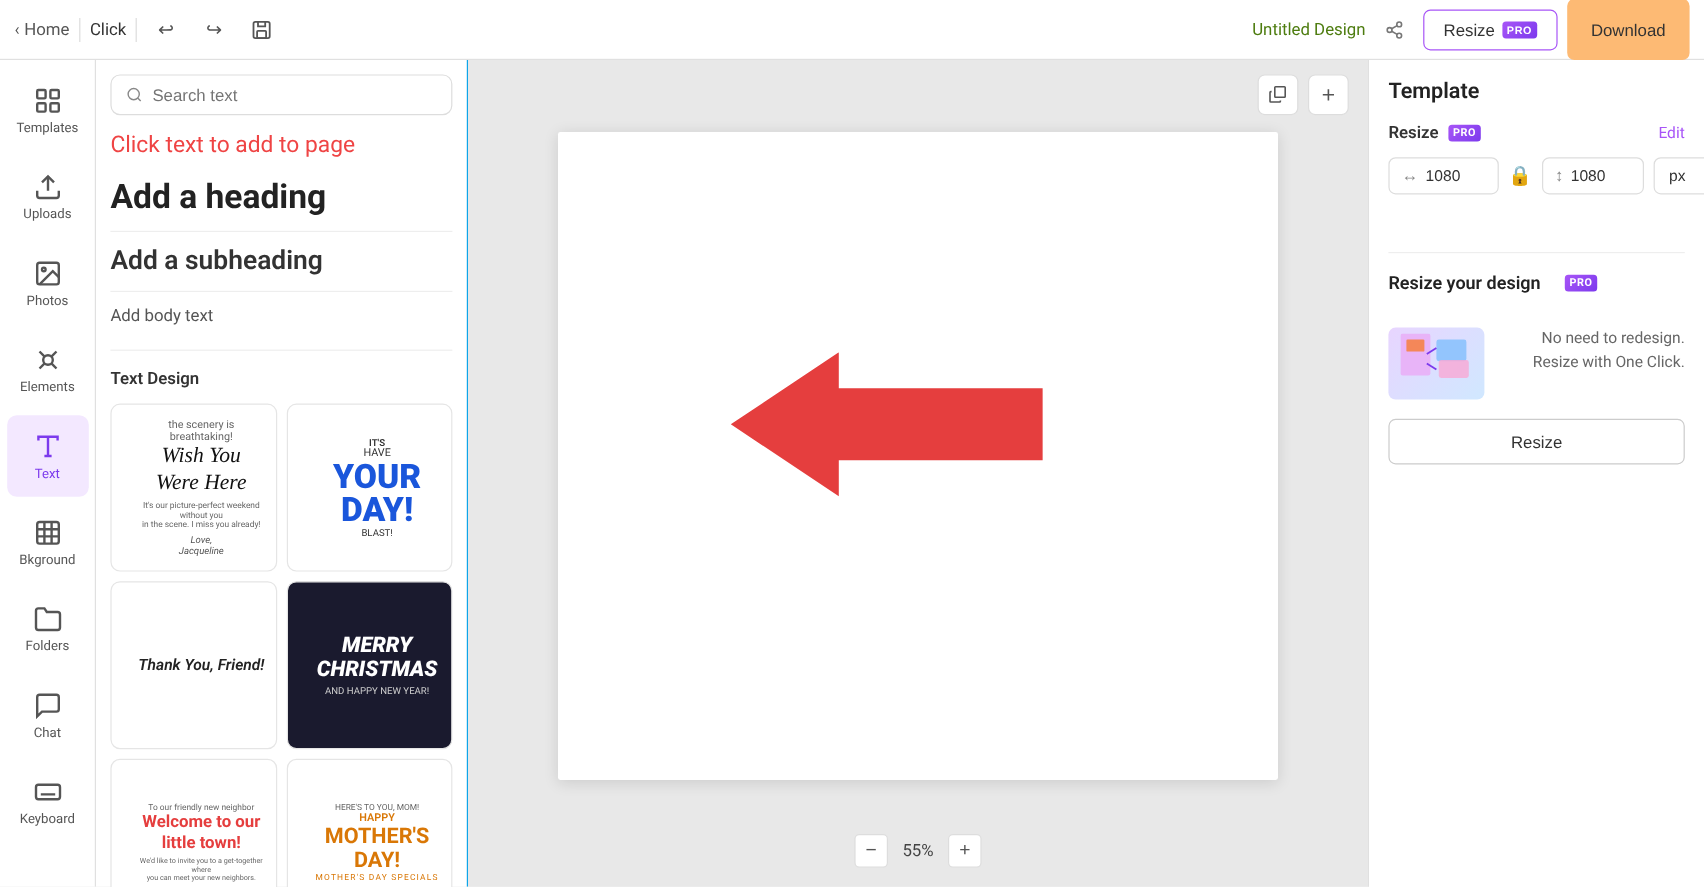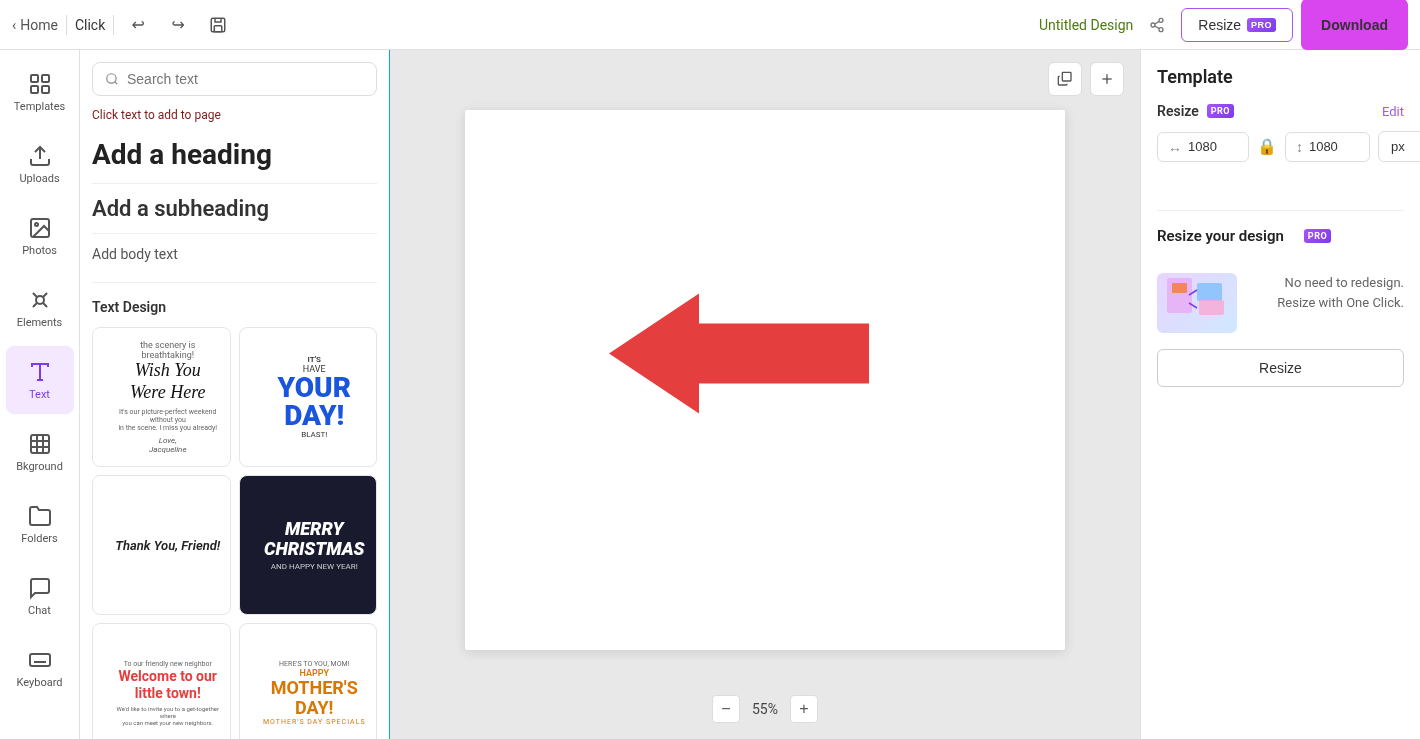--- a/index.html
+++ b/index.html
@@ -30,22 +30,22 @@
       height: 34px; padding: 0 16px; border: 1.5px solid #a855f7; background: #fff;
       border-radius: 6px; cursor: pointer; font-size: 14px; color: #333;
       display: flex; align-items: center; gap: 6px;
     }
     .pro-badge {
       background: linear-gradient(135deg, #a855f7, #7c3aed);
       color: #fff; font-size: 9px; font-weight: 700; padding: 2px 4px; border-radius: 3px;
       letter-spacing: 0.5px;
     }
     .download-btn {
-      height: 51px; padding: 0 20px; border: none; background: #d946ef;
-      border-radius: 6px; cursor: pointer; font-size: 14px; color: #333; font-weight: 700;
+      height: 51px; padding: 0 20px; border: none; background: #fdba74;
+      border-radius: 6px; cursor: pointer; font-size: 14px; color: #333; font-weight: 400;
     }
 
     
     .main { display: flex; flex: 1; overflow: hidden; }
 
     
     .icon-sidebar {
       width: 80px;
       background: #fff;
       border-right: 1px solid #e0e0e0;
@@ -76,21 +76,21 @@
       flex-shrink: 0;
     }
     .search-box {
       margin: 12px; display: flex; align-items: center; gap: 8px;
       border: 1px solid #ddd; border-radius: 8px; padding: 8px 12px;
     }
     .search-box input {
       border: none; outline: none; font-size: 14px; color: #555; flex: 1; background: transparent;
     }
     .panel-content { padding: 0 12px; overflow-y: auto; flex: 1; }
-    .click-hint { font-size: 12px; color: #7f1d1d; margin-bottom: 16px; }
+    .click-hint { font-size: 19px; color: #ef4444; margin-bottom: 16px; }
     .add-heading { font-size: 28px; font-weight: 700; color: #222; cursor: pointer; margin-bottom: 12px; display: block; }
     .add-subheading { font-size: 22px; font-weight: 600; color: #333; cursor: pointer; margin-bottom: 12px; display: block; }
     .add-body { font-size: 14px; color: #555; cursor: pointer; margin-bottom: 20px; display: block; }
     .text-design-title { font-size: 14px; font-weight: 600; color: #333; margin-bottom: 12px; }
     .text-design-grid { display: grid; grid-template-columns: 1fr 1fr; gap: 8px; }
     .text-design-card {
       border: 1px solid #e5e5e5; border-radius: 8px; overflow: hidden;
       height: 140px; display: flex; align-items: center; justify-content: center;
       cursor: pointer; background: #fff; padding-left: 13px;
     }

